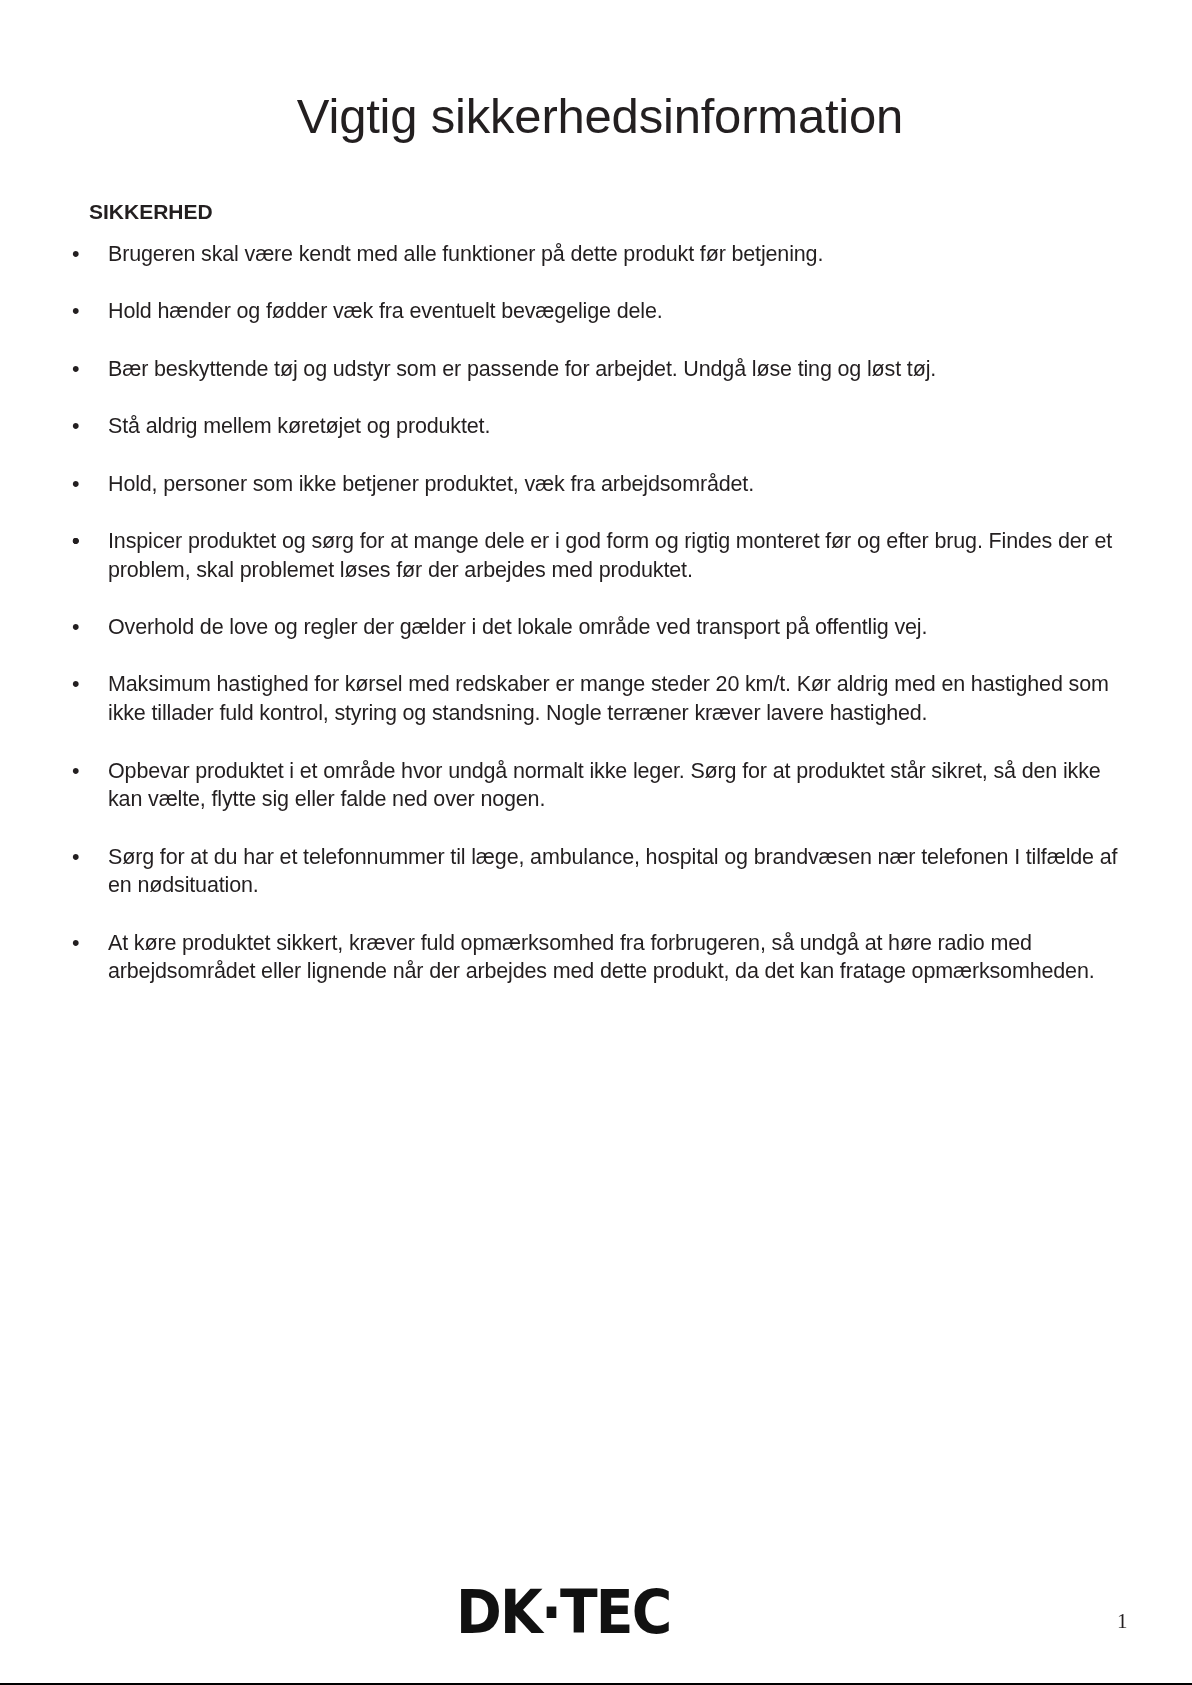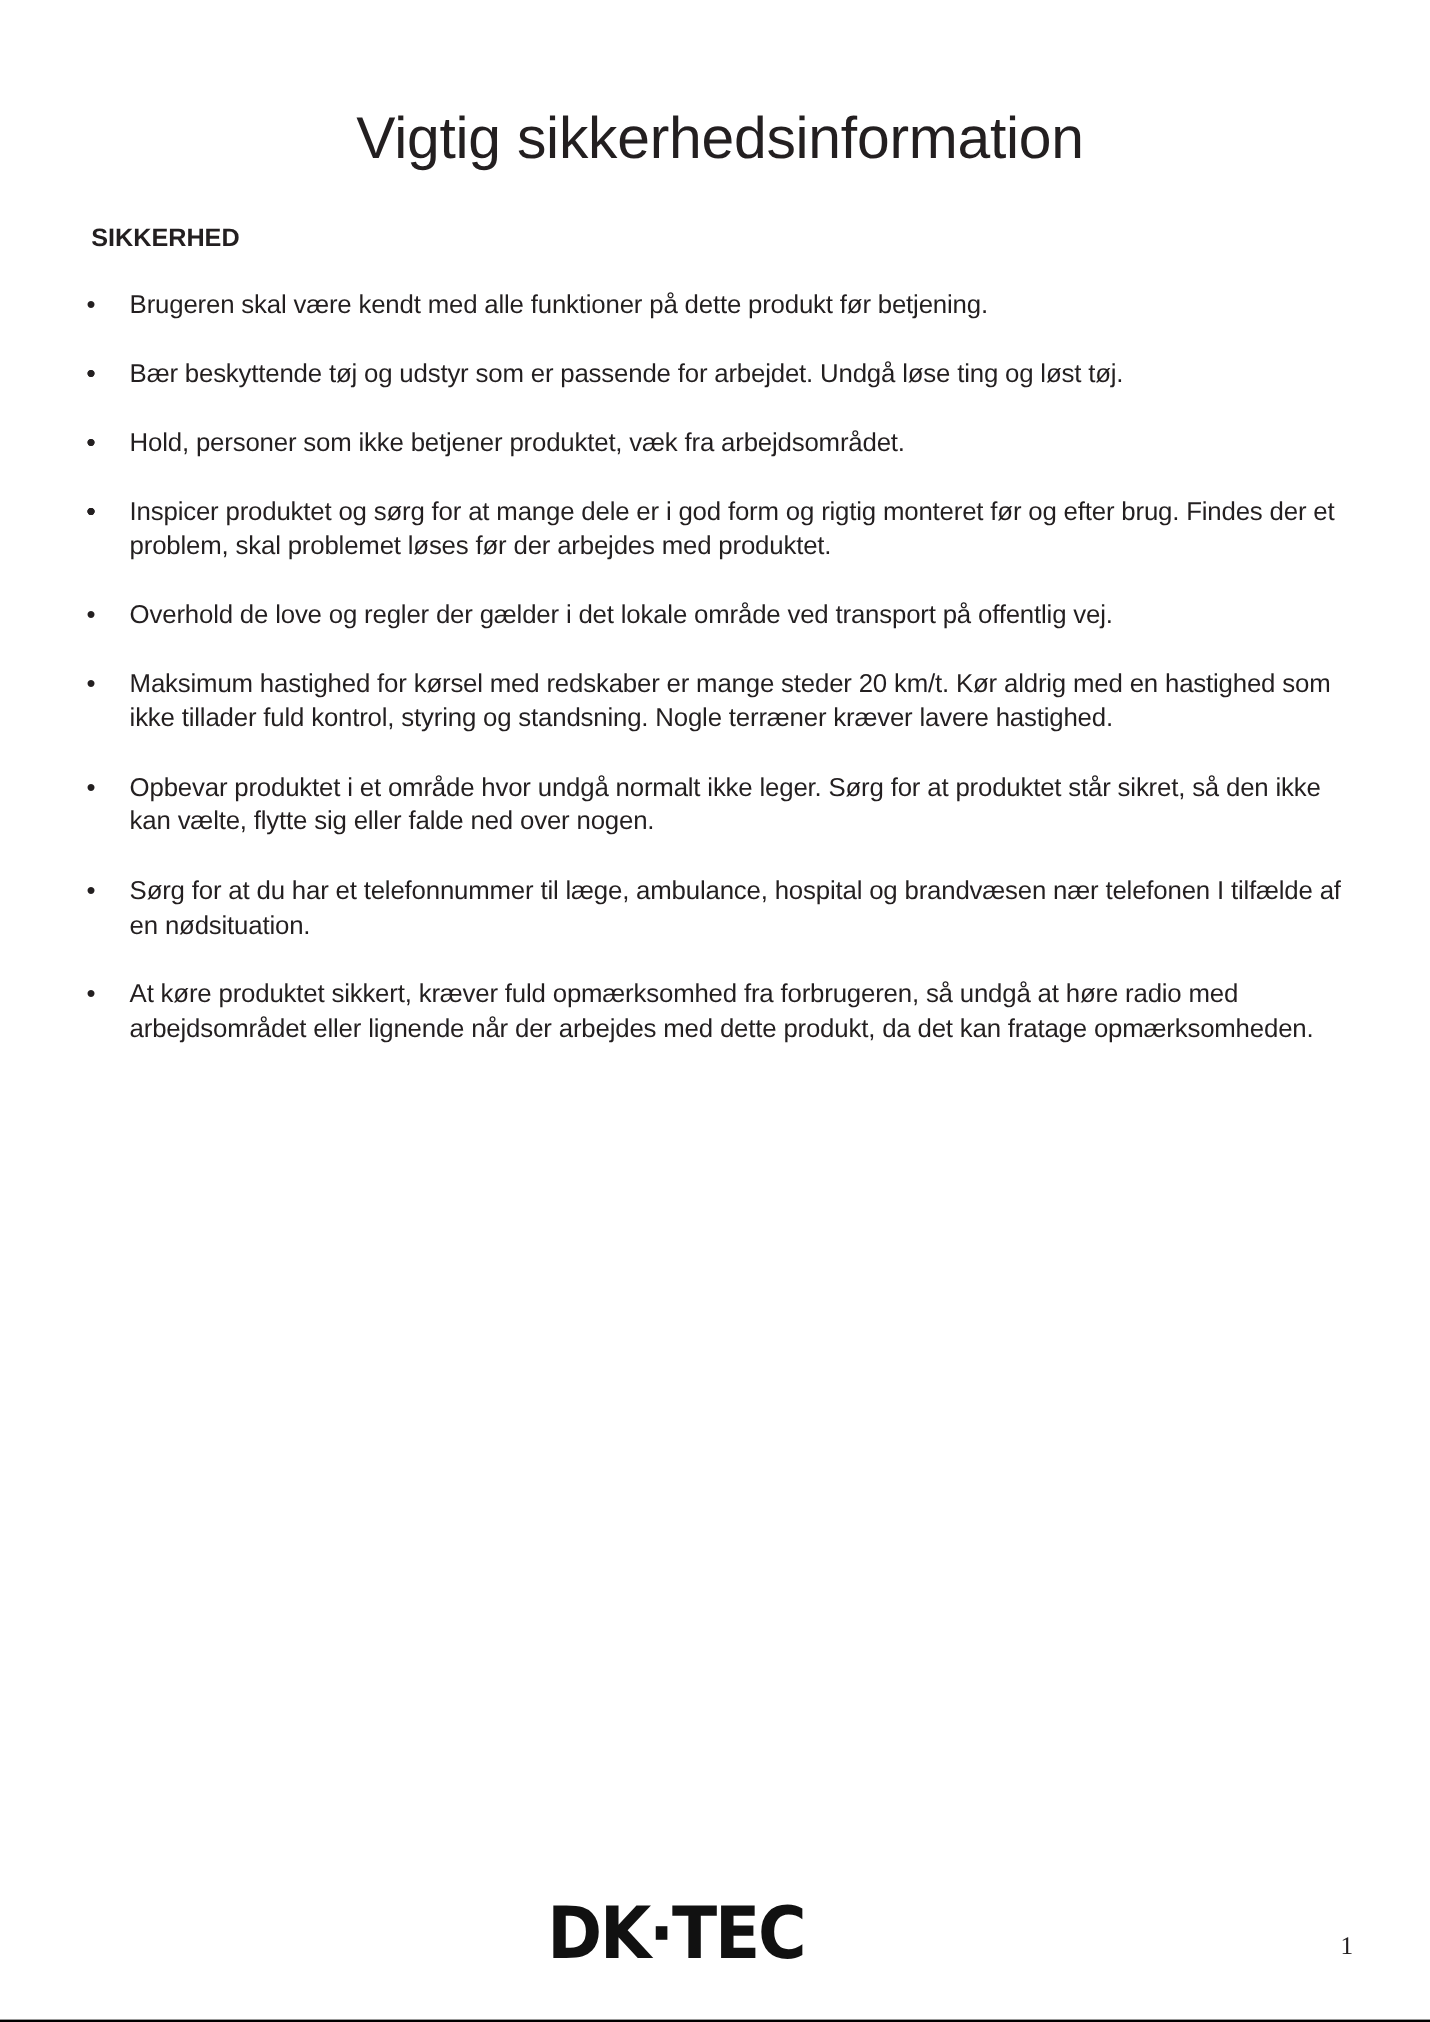--- a/index.html
+++ b/index.html
@@ -26,21 +26,21 @@
       letter-spacing: -0.2px;
       margin: 0;
       line-height: 60px;
     }
     .section-heading {
       position: absolute;
       top: 182px;
       left: 72px;
       font-size: 21px;
       font-weight: bold;
-      margin: 4px;
+      margin: 17px;
       line-height: 26px;
     }
     .bullet-list {
       position: absolute;
       top: 240px;
       left: 72px;
       width: 1060px;
       margin: 0;
       padding: 0;
       list-style: none;
@@ -93,23 +93,23 @@
   </style>
 </head>
 <body>
 
 <h1 class="title">Vigtig sikkerhedsinformation</h1>
 
 <h2 class="section-heading">SIKKERHED</h2>
 
 <ul class="bullet-list">
   <li class="bullet-item"><span class="bullet-glyph">•</span><span>Brugeren skal være kendt med alle funktioner på dette produkt før betjening.</span></li>
-  <li class="bullet-item"><span class="bullet-glyph">•</span></li>
+  <li class="bullet-item"><span class="bullet-glyph">•</span><span>Hold hænder og fødder væk fra eventuelt bevægelige dele.</span></li>
   <li class="bullet-item"><span class="bullet-glyph">•</span><span>Bær beskyttende tøj og udstyr som er passende for arbejdet. Undgå løse ting og løst tøj.</span></li>
-  <li class="bullet-item"><span class="bullet-glyph">•</span></li>
+  <li class="bullet-item"><span class="bullet-glyph">•</span><span>Stå aldrig mellem køretøjet og produktet.</span></li>
   <li class="bullet-item"><span class="bullet-glyph">•</span><span>Hold, personer som ikke betjener produktet, væk fra arbejdsområdet.</span></li>
   <li class="bullet-item"><span class="bullet-glyph">•</span></li>
   <li class="bullet-item"><span class="bullet-glyph">•</span></li>
   <li class="bullet-item"><span class="bullet-glyph">•</span><span>Inspicer produktet og sørg for at mange dele er i god form og rigtig monteret før og efter brug. Findes der et problem, skal problemet løses før der arbejdes med produktet.</span></li>
   <li class="bullet-item"><span class="bullet-glyph">•</span><span>Overhold de love og regler der gælder i det lokale område ved transport på offentlig vej.</span></li>
   <li class="bullet-item"><span class="bullet-glyph">•</span><span>Maksimum hastighed for kørsel med redskaber er mange steder 20 km/t. Kør aldrig med en hastighed som ikke tillader fuld kontrol, styring og standsning. Nogle terræner kræver lavere hastighed.</span></li>
   <li class="bullet-item"><span class="bullet-glyph">•</span><span>Opbevar produktet i et område hvor undgå normalt ikke leger. Sørg for at produktet står sikret, så den ikke kan vælte, flytte sig eller falde ned over nogen.</span></li>
   <li class="bullet-item"><span class="bullet-glyph">•</span><span>Sørg for at du har et telefonnummer til læge, ambulance, hospital og brandvæsen nær telefonen I tilfælde af en nødsituation.</span></li>
   <li class="bullet-item"><span class="bullet-glyph">•</span><span>At køre produktet sikkert, kræver fuld opmærksomhed fra forbrugeren, så undgå at høre radio med arbejdsområdet eller lignende når der arbejdes med dette produkt, da det kan fratage opmærksomheden.</span></li>
 </ul>

